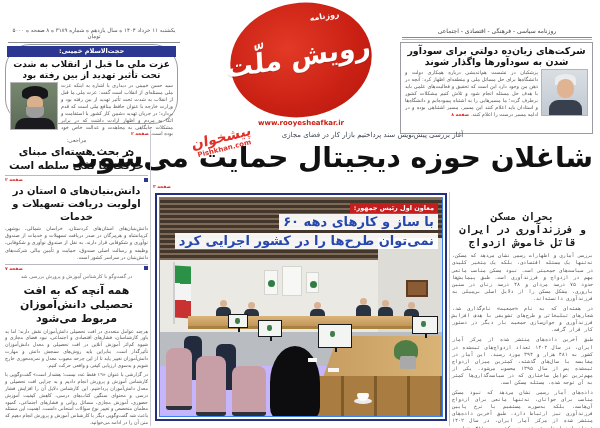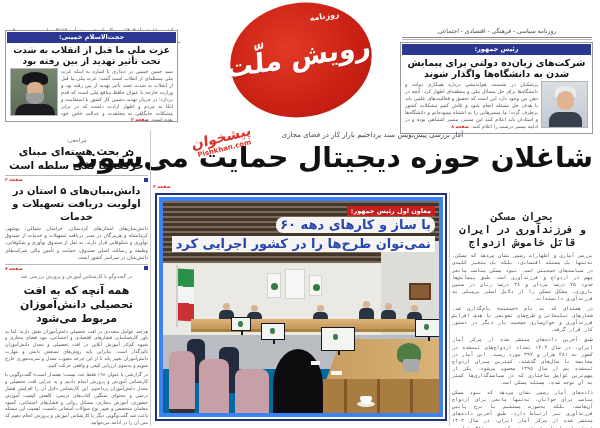--- a/index.html
+++ b/index.html
@@ -56,22 +56,22 @@
   .wm .l1 { font-size:14px; font-weight:bold; transform:skewX(-10deg); }
   .wm .l2 { font-size:7px; font-weight:bold; direction:ltr; }
 
   
   .vline1 { position:absolute; left:150px; top:130px; width:1px; height:296px; background:#c9c9cf; }
   .vline2 { position:absolute; left:449px; top:192px; width:1px; height:234px; background:#c9c9cf; }
 
   
   .frame { position:absolute; left:155px; top:193px; width:292px; height:228px;
            border:2px solid #23307f; padding:2px; background:#fff; }
-  .frame-inner { width:100%; height:100%; border:4px solid #3b82f6; position:relative; overflow:hidden;
-                 background:#0369a1;text-decoration:underline; }
+  .frame-inner { width:100%; height:100%; border:1px solid #3b82f6; position:relative; overflow:hidden;
+                 background:#c4b5fd;text-decoration:underline; }
   .scene { position:absolute; inset:0; }
   .ceiling { position:absolute; left:0; top:0; width:100%; height:62px;
              background:repeating-linear-gradient(180deg,#7d6a58 0 2px,#43362b 2px 5px); }
   .wall { position:absolute; left:0; top:62px; width:100%; height:76px; background:#eae9e4; }
   .wallR { position:absolute; left:218px; top:40px; width:66px; height:126px; background:#dddcd6; }
   .pic { position:absolute; left:246px; top:82px; width:22px; height:17px; background:#8a5c36; border:2px solid #5e3d22; }
   .pole { position:absolute; left:13px; top:64px; width:2px; height:62px; background:#cfcfcf; }
   .flag { position:absolute; left:15px; top:68px; width:16px; height:52px; transform:skewY(4deg);
           background:linear-gradient(180deg,#2a9146 0 34%,#f4f4f4 34% 66%,#c83232 66% 100%); }
   .banner { position:absolute; background:#f7f7f5; border:1px solid #d5d5d0; }
@@ -102,21 +102,21 @@
   .saucer { position:absolute; left:194px; top:200px; width:18px; height:6px; border-radius:50%; background:#ececec; }
   .cup { position:absolute; left:197px; top:195px; width:12px; height:8px; border-radius:2px 2px 6px 6px; background:#fbfbfb; }
   .plant { position:absolute; left:234px; top:142px; width:24px; height:20px; border-radius:50% 50% 30% 30%; background:#4f7d46; }
   .pot { position:absolute; left:240px; top:158px; width:16px; height:13px; background:#a9a9a9; border-radius:2px; }
   .paper { position:absolute; background:#f7f7f7; }
 
   .ov-kicker { position:absolute; right:4px; top:5px; background:#c41e1e; color:#fff; font-size:6.5px;
                font-weight:bold; padding:1px 4px; z-index:20; }
   .ov-line { position:absolute; right:4px; background:rgba(255,255,255,.94); color:#2647ad;
              font-weight:bold; font-size:13px; padding:0 4px 1px; white-space:nowrap; z-index:20; }
-  .ov-l1 { top:16px;border-radius:7px; } .ov-l2 { top:35px; }
+  .ov-l1 { top:16px; } .ov-l2 { top:35px; }
 
   
   .rcol { position:absolute; left:452px; top:211px; width:141px;font-family:Liberation Mono, monospace; }
   .lcol { position:absolute; left:5px;  top:137px; width:143px; }
   .colh { font-weight:bold; text-align:center; color:#151515; }
   .kick { text-align:center; color:#6a6a72; }
   .body-p { font-size:5px; color:#555; text-align:justify; line-height:1.42; margin-bottom:3px; }
   .sdiv { display:flex; justify-content:space-between; align-items:center; border-top:1px solid #b8b8c0;
           padding-top:1px; margin:3px 0 2px; direction:ltr; }
   .bsq { width:4px; height:4px; background:#2b3790; display:inline-block; }
@@ -127,40 +127,40 @@
 <div class="page">
 
   <div class="dateline">یکشنبه ۱۱ خرداد ۱۴۰۴ ه سال یازدهم ه شماره ۳۱۸۹ ه ۸ صفحه ه ۵۰۰۰ تومان</div>
   <div class="catline">روزنامه سیاسی - فرهنگی - اقتصادی - اجتماعی</div>
   <div class="catline2"></div>
 
   <div class="oval">
     <span class="mast-label">روزنامه</span>
     <span class="mast-title">رویش ملّت</span>
   </div>
-
-  <div class="box" style="left:5px; top:30px; width:173px; height:92px;">
+  <div class="mast-url">www.rooyesheafkar.ir</div>
+
+  <div class="box" style="left:5px; top:44px; width:173px; height:80px;border-radius:25px;">
     <div class="bar">حجت‌الاسلام خمینی:</div>
     <div class="bh" style="font-size:9px;text-align:center;">عزت ملی ما قبل از انقلاب به شدت تحت تأثیر تهدید از بین رفته بود</div>
     <div class="brow">
       <div class="btxt"><span>سید حسن خمینی در دیداری با اشاره به اینکه عزت ملی مسئله‌ای از انقلاب است گفت: عزت ملی ما قبل از انقلاب به شدت تحت تأثیر تهدید از بین رفته بود و وزارت خارجه با عنوان حافظ منافع ملی است که قدم بردارد؛ در جریان تهدید دشمن کار کشور با استقامت و اتکا به مردم و اظهار ارادت داشت که در برابر مشکلات جایگاهی به مجاهدت و عدالت خاص خود بوده است.</span>
         <span class="ptag">صفحه ۲</span>
       </div>
       <div class="portrait kho">
         <div class="turban"></div>
         <div class="face"></div>
         <div class="beard"></div>
         <div class="robe"></div>
       </div>
     </div>
   </div>
 
   <div class="box" style="left:400px; top:42px; width:193px; height:92px;">
-    <div class="bar">رئیس جمهور:</div>
-    <div class="bh">شرکت‌های زیان‌ده دولتی برای پیمایش شدن به دانشگاه‌ها واگذار شوند</div>
+    <div class="bh">شرکت‌های زیان‌ده دولتی برای سودآور شدن به سودآور‌ها واگذار شوند</div>
     <div class="brow">
       <div class="portrait pez">
         <div class="hair"></div>
         <div class="face"></div>
         <div class="suit"></div>
       </div>
       <div class="btxt"><span>پزشکیان در نشست هم‌اندیشی درباره همکاری دولت و دانشگاه‌ها برای حل مسائل ملی و منطقه‌ای اظهار کرد: آنچه در ذهن من وجود دارد این است که تحقیق و فعالیت‌های علمی باید با هدف حل مسئله انجام شود و تلاش کنیم مشکلات کشور برطرف گردد؛ ما مسیرهایی را به اشتباه پیموده‌ایم و دانشگاه‌ها و استادان باید اعلام کنند این مسیر، مسیر اشتباهی بوده و در ادامه مسیر درست را اعلام کنند.</span>
         <span class="ptag">صفحه ۸</span>
       </div>
     </div>

